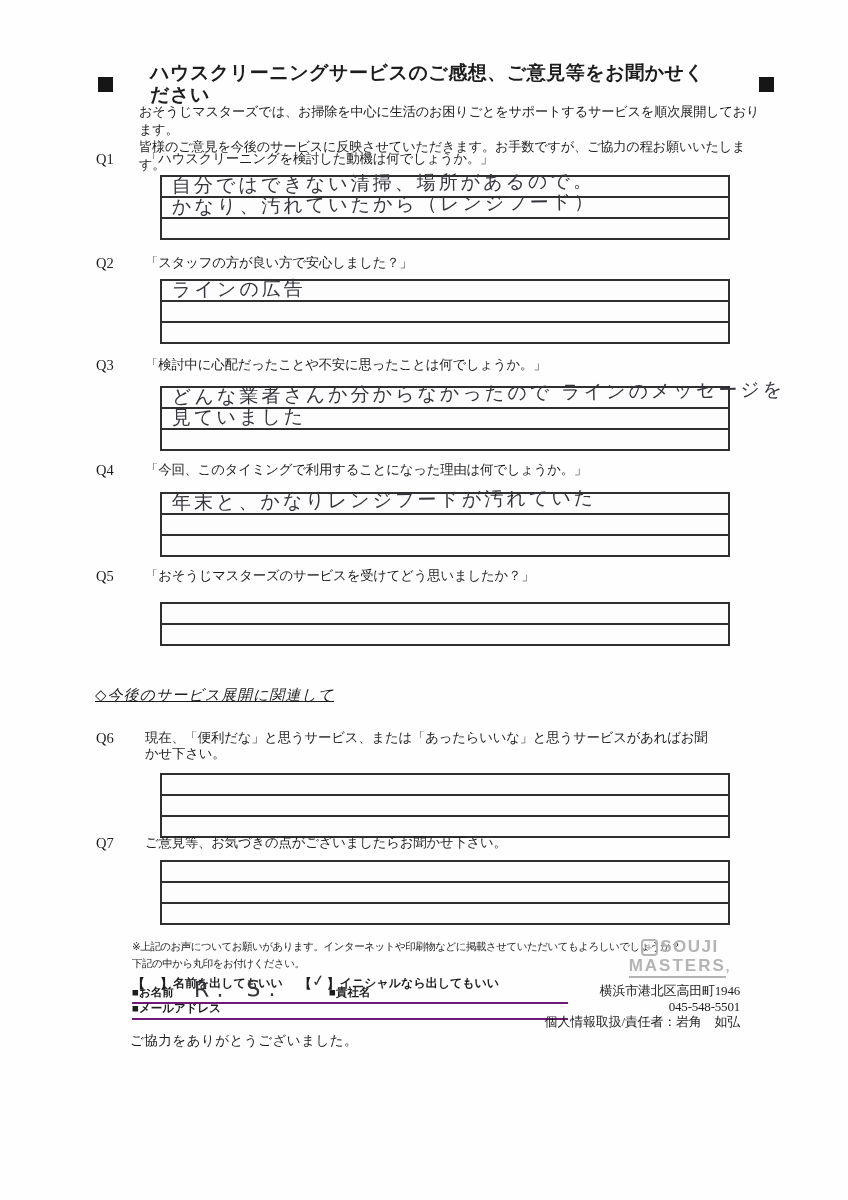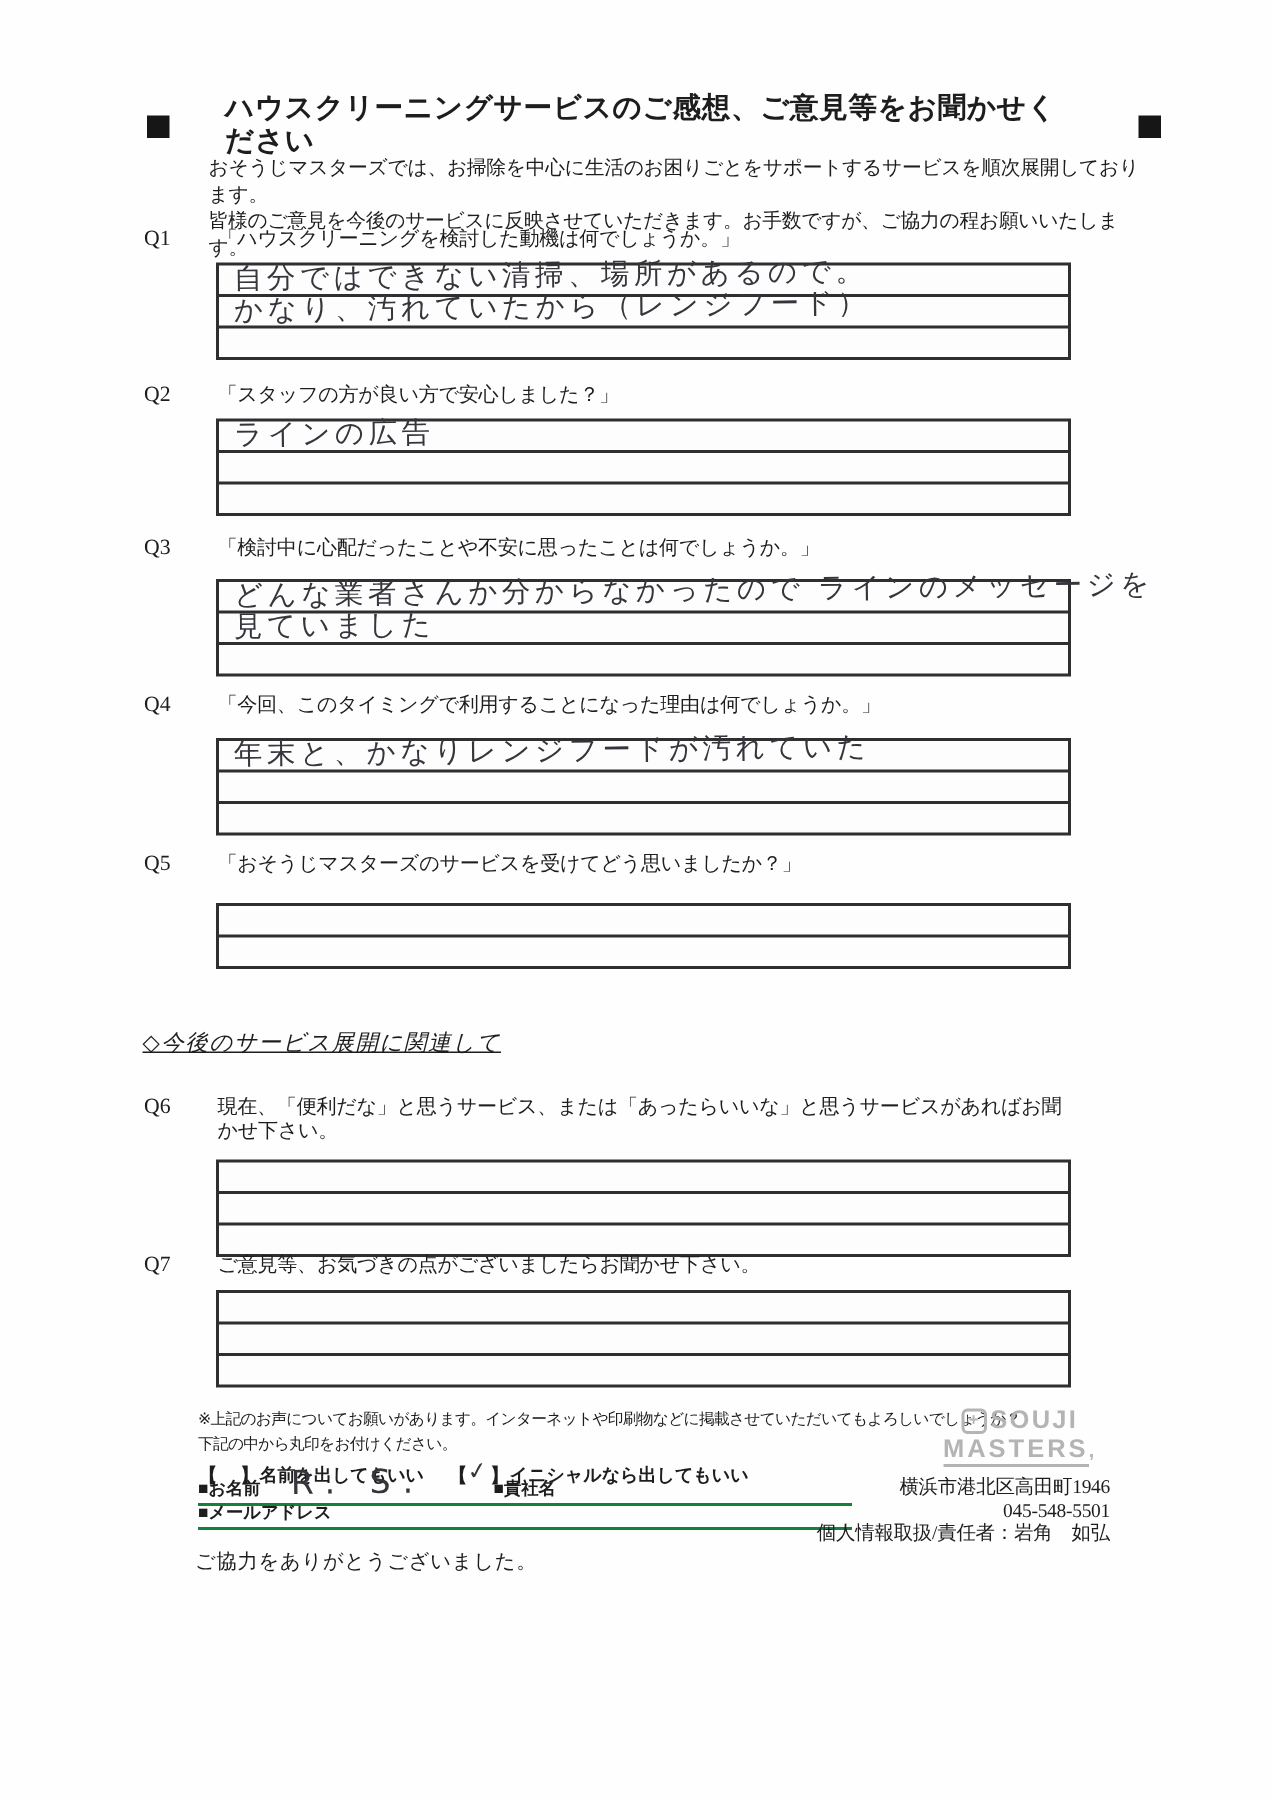--- a/index.html
+++ b/index.html
@@ -15,21 +15,21 @@
   .title{margin:0;font-size:19px;font-weight:bold;letter-spacing:.5px;line-height:22px;}
 
   
   .intro{font-size:13.2px;line-height:17.6px;letter-spacing:-.2px;}
 
   
   .qblock{left:96px;width:620px;}
   .qlabel-row{display:flex;line-height:16px;}
   .qid{display:inline-block;width:49px;font-size:14.5px;flex:0 0 auto;}
   .qtext{font-size:13.4px;letter-spacing:-.2px;}
-  .abox{border:2px solid #2f2f2f;width:566px;margin-left:48px;background:#fdfdfd;}
+  .abox{border:2px solid #2f2f2f;width:566px;margin-left:64px;background:#fdfdfd;}
   .arow{height:19px;border-bottom:2px solid #2f2f2f;position:relative;}
   .abox .arow:last-child{border-bottom:none;}
 
   
   .hw{font-family:"DejaVu Sans",sans-serif;color:#35353c;white-space:nowrap;
       transform:rotate(-0.7deg);transform-origin:left center;}
   .arow .hw{position:absolute;left:10px;top:-4px;font-size:19px;letter-spacing:3px;z-index:2;}
 
   
   .sec-heading{font-size:15px;font-weight:normal;font-style:italic;
@@ -40,21 +40,21 @@
       line-height:16.5px;letter-spacing:-.5px;white-space:nowrap;}
   .consent-options{font-family:"Liberation Sans","DejaVu Sans",sans-serif;
       font-size:12px;font-weight:bold;margin-top:3px;display:flex;align-items:center;}
   .bracket{font-size:13px;}
   .mark-slot{display:inline-block;width:15px;text-align:center;position:relative;}
   .hw-mark{font-size:16px;color:#35353c;font-family:"DejaVu Sans",sans-serif;
       display:inline-block;transform:rotate(-8deg) translateY(-3px);}
   .opt-label{margin-right:16px;}
 
   
-  .field-row{border-bottom:2px solid #15803d;text-decoration:underline;}
+  .field-row{border-bottom:2px solid #701a75;text-decoration:underline;}
   .flabel{font-family:"Liberation Sans","DejaVu Sans",sans-serif;font-size:11.5px;
       font-weight:bold;position:absolute;bottom:2px;left:0;}
   .flabel.company{left:197px;}
   .fvalue{position:absolute;left:62px;top:-8px;font-size:22px;letter-spacing:8px;}
 
   .thanks{font-size:13.5px;letter-spacing:.5px;}
 
   
   .logo{color:#b4b4b4;font-family:"Liberation Sans","DejaVu Sans",sans-serif;font-weight:bold;}
   .logo-line1{font-size:17px;letter-spacing:1.5px;display:flex;align-items:center;justify-content:center;}

